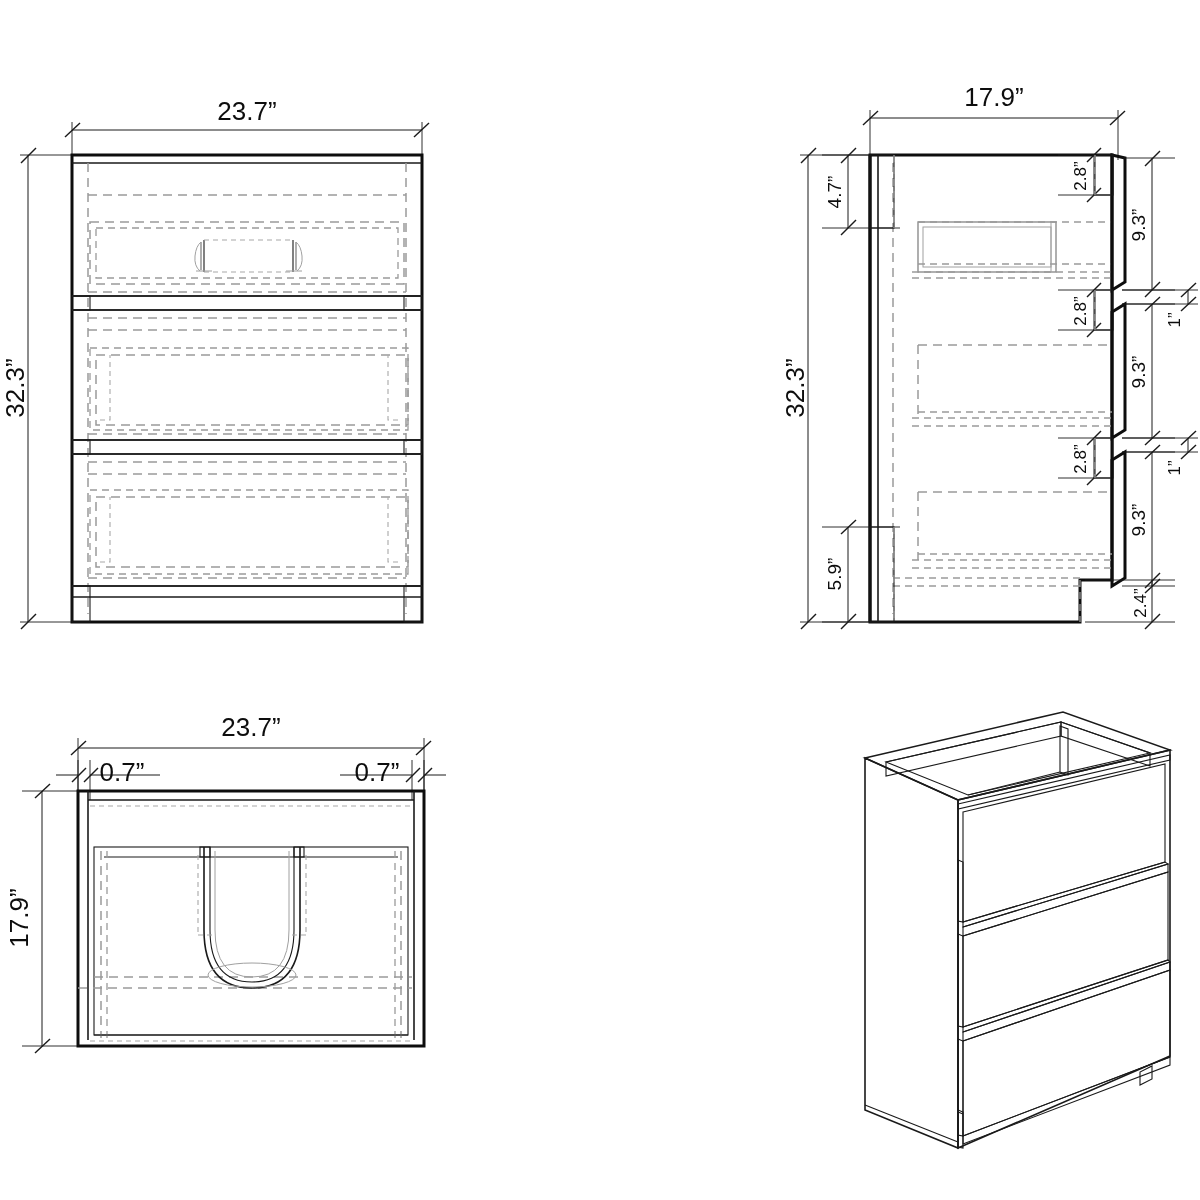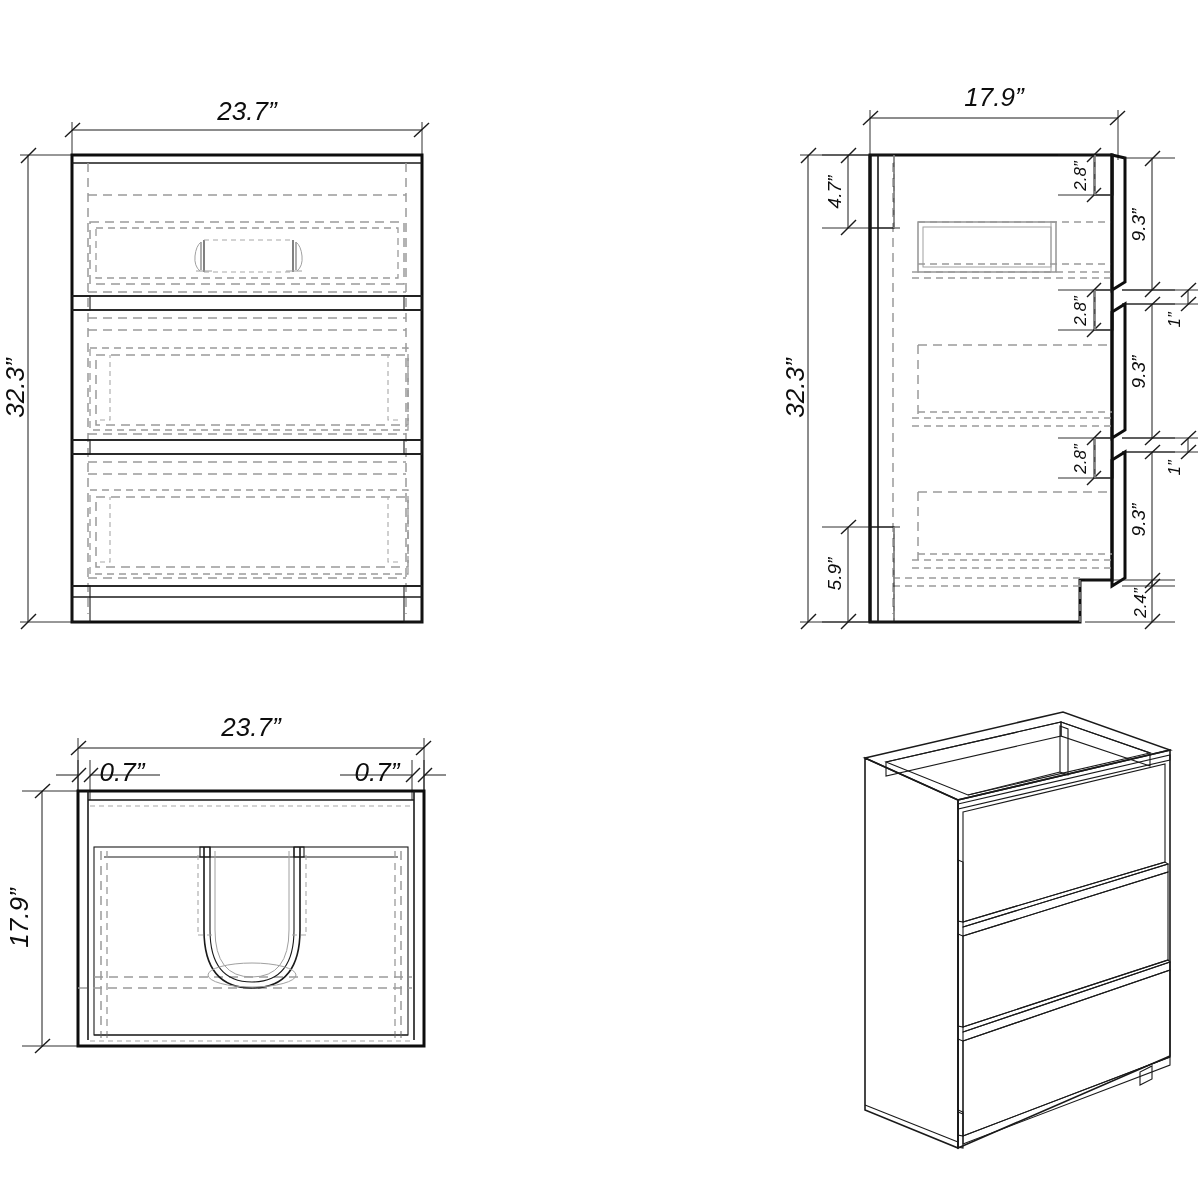--- a/index.html
+++ b/index.html
@@ -8,21 +8,20 @@
     padding: 0;
     background: #ffffff;
   }
   #sheet {
     position: relative;
     width: 1200px;
     height: 1200px;
     background: #ffffff;
     overflow: hidden;
     font-family: "Liberation Sans", sans-serif;
-    font-style: italic;
   }
   #sheet svg {
     position: absolute;
     left: 0;
     top: 0;
     width: 1200px;
     height: 1200px;
   }
   .solid      { fill: none; stroke: #1a1a1a; stroke-width: 1.6; }
   .solid-thin { fill: none; stroke: #1a1a1a; stroke-width: 1.1; }

